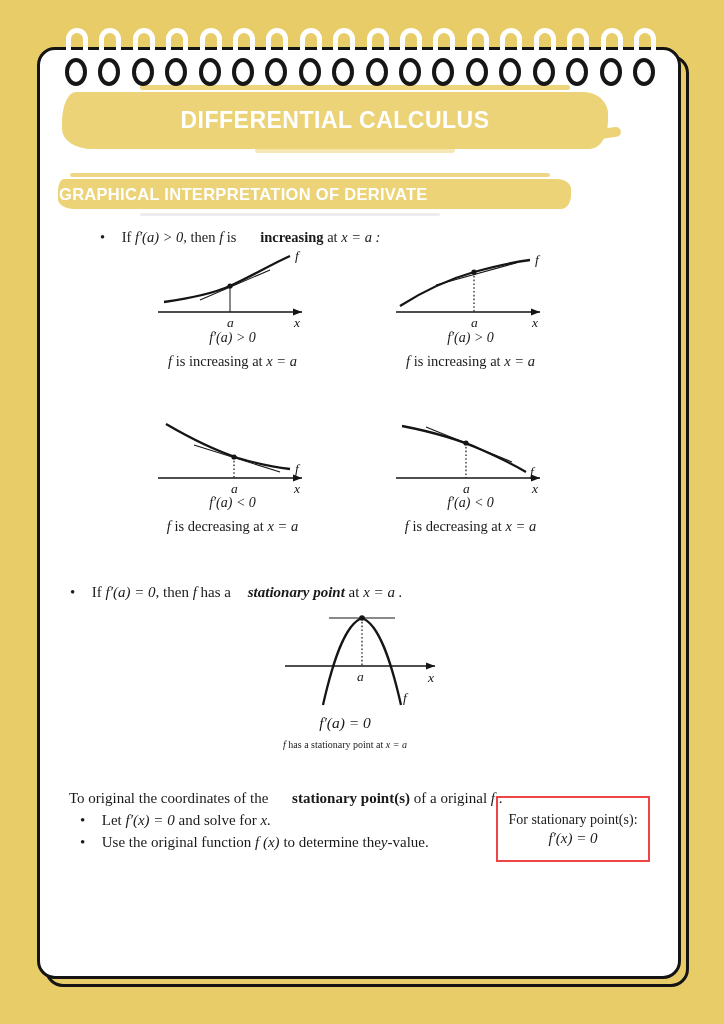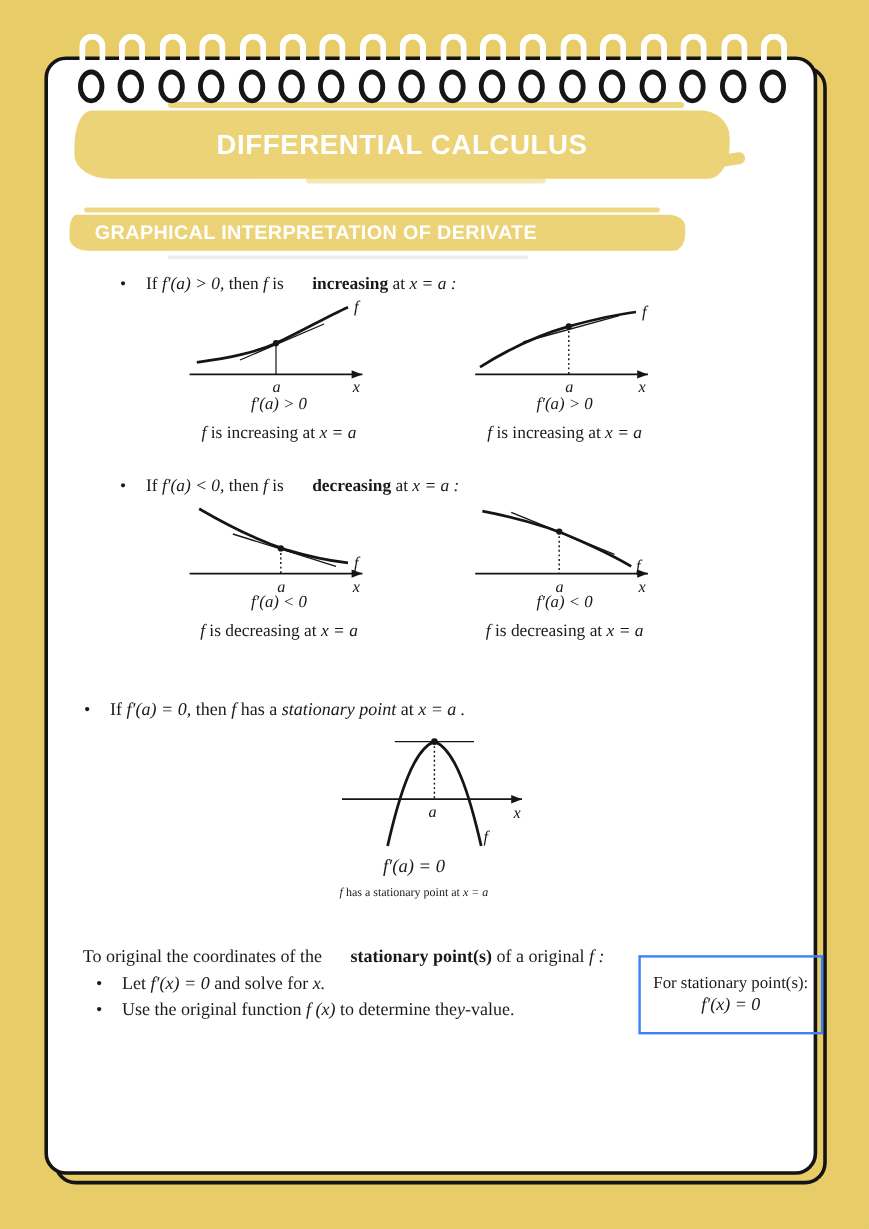--- a/index.html
+++ b/index.html
@@ -35,26 +35,26 @@
     background:#ecd377;opacity:.55;border-radius:3px;}
 
   .brush-section{position:absolute;left:58px;top:179px;width:513px;height:30px;
     background:#ecd377;border-radius:6px 14px 10px 16px / 12px 10px 14px 10px;
     display:flex;align-items:center;}
   .section-streak{position:absolute;left:70px;top:173px;width:480px;height:4px;
     background:#ecd377;border-radius:2px;opacity:.9;}
   .section-under{position:absolute;left:140px;top:213px;width:300px;height:3px;
     background:#b9b9b9;opacity:.25;border-radius:2px;}
   .section-text{font-family:"Liberation Sans", sans-serif;font-weight:bold;
-    font-size:16.5px;color:#fff;letter-spacing:.3px;padding-left:21px;white-space:nowrap;}
+    font-size:16.5px;color:#fff;letter-spacing:.3px;padding-left:1px;white-space:nowrap;}
 
   
   .m{font-style:italic;}
   .b{font-weight:bold;margin-left:20px;}
-  .bi{font-weight:normal;font-style:italic;}
+  .bi{font-weight:bold;font-style:italic;margin-left:13px;}
   .line{position:absolute;font-size:14.5px;white-space:nowrap;}
   .bullet-dot{display:inline-block;width:18px;text-align:left;}
   .bullet-dot::before{content:"\2022";}
 
   .cap{position:absolute;text-align:center;white-space:nowrap;}
   .cap-expr{font-size:14px;}
   .cap-sentence{font-size:14.5px;}
 
   
   .graph{position:absolute;}
@@ -63,22 +63,22 @@
   .tangent{stroke-width:1.1px;}
   .axis{stroke-width:1.5px;}
   .vsolid{stroke-width:1px;}
   .vdot{stroke-width:1.2px;stroke-dasharray:1.6 2.2;}
   .arrow{fill:#151515;stroke:none;}
   .dot{fill:#151515;stroke:none;}
   .glabel{font-family:"Liberation Serif", serif;font-style:italic;font-size:13.5px;fill:#151515;}
 
   
   .proc-line{position:absolute;font-size:15px;white-space:nowrap;}
-  .sidebox{position:absolute;left:532px;top:796px;width:150px;height:62px;
-    border:2px solid #3b82f6;display:flex;flex-direction:column;align-items:center;justify-content:center;}
+  .sidebox{position:absolute;left:496px;top:796px;width:150px;height:62px;
+    border:2px solid #ef4444;display:flex;flex-direction:column;align-items:center;justify-content:center;}
   .sidebox .l1{font-size:14px;}
   .sidebox .l2{font-size:15px;font-style:italic;margin-top:2px;}
 </style>
 </head>
 <body>
 
 <div id="stage">
 
   <div class="page-shadow"></div>
   <div class="page"></div>
@@ -213,31 +213,20 @@
     <span>f′(a) &gt; 0</span></div>
   <div class="cap cap-sentence" style="left:150px;top:353px;width:165px;">
     <span class="m">f</span>
     <span>is increasing at</span>
     <span class="m">x = a</span></div>
   <div class="cap cap-sentence" style="left:388px;top:353px;width:165px;">
     <span class="m">f</span>
     <span>is increasing at</span>
     <span class="m">x = a</span></div>
 
-  <div class="line" style="left:100px;top:397px;">
-    <span class="bullet-dot"></span>
-    <span>If</span>
-    <span class="m">f′(a) &lt; 0,</span>
-    <span>then</span>
-    <span class="m">f</span>
-    <span>is</span>
-    <span class="b">decreasing</span>
-    <span>at</span>
-    <span class="m">x = a :</span>
-  </div>
 
   <svg class="graph" style="left:150px;top:418px;" width="165" height="105" viewBox="0 0 165 105">
     <line class="axis" x1="8" y1="60" x2="152" y2="60"></line>
     <polygon class="arrow" points="152,60 143,56.5 143,63.5"></polygon>
     <path class="curve" d="M16,6 C 40,20 64,32 88,40 C 108,46 126,49.5 140,51"></path>
     <line class="tangent" x1="44" y1="27" x2="130" y2="54"></line>
     <line class="vdot" x1="84" y1="39" x2="84" y2="60"></line>
     <circle class="dot" cx="84" cy="39" r="2.6"></circle>
     <text class="glabel" x="81" y="75">a</text>
     <text class="glabel" x="144" y="75">x</text>

